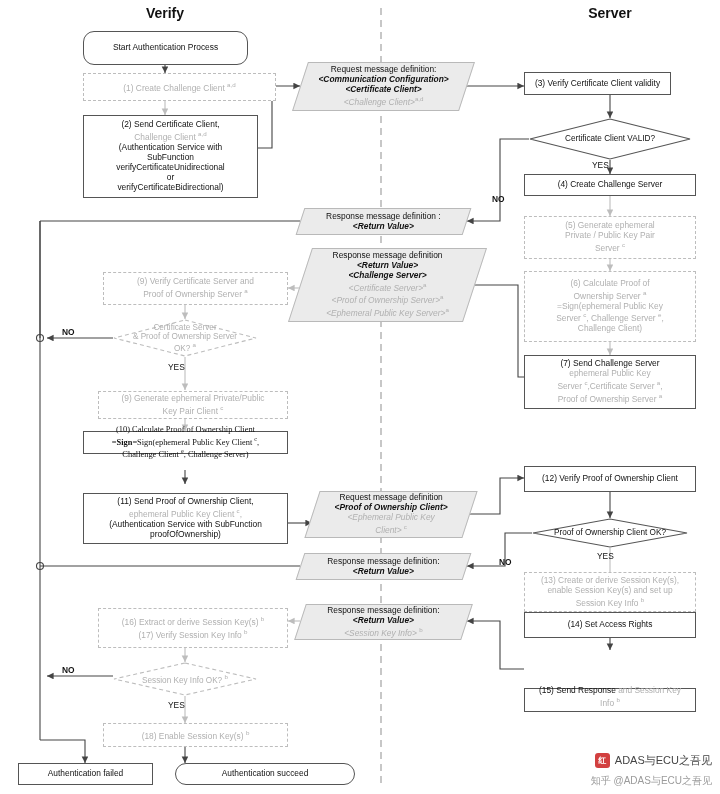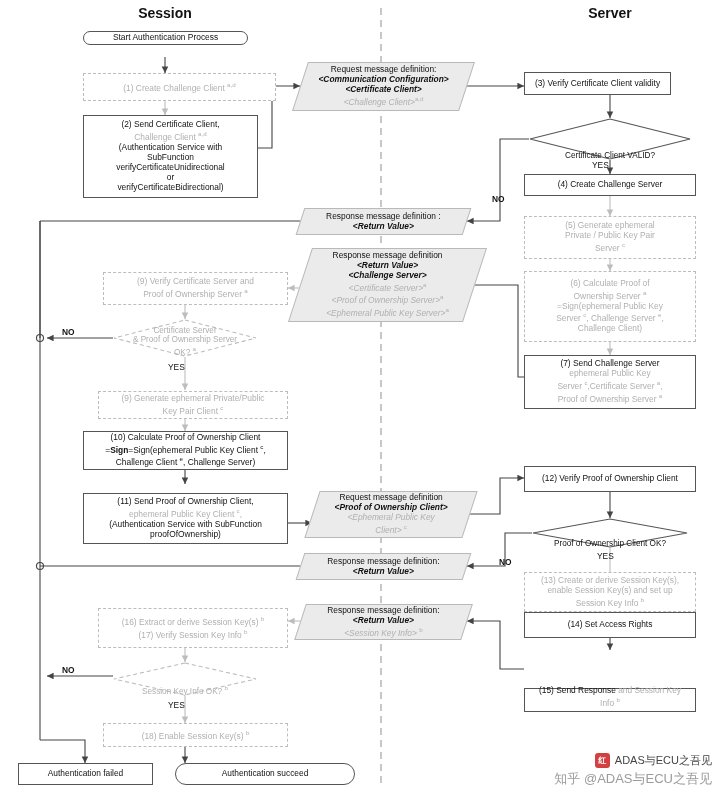--- a/index.html
+++ b/index.html
@@ -49,21 +49,21 @@
   }
   .para > .inner{
     transform:skewX(18deg);
     width:100%;
     text-align:center;
   }
   .dia-wrap{position:absolute;}
   .dia-label{
     position:absolute;
     left:0;top:0;width:100%;height:100%;
-    display:flex;align-items:flex-end;justify-content:center;
+    display:flex;align-items:center;justify-content:center;
     text-align:center;font-size:8.2px;line-height:1.15;
     color:#111;
     padding:0 10px;
     box-sizing:border-box;
   }
   .dia-label.faded{color:#b0b0b0;}
   .lbl{
     position:absolute;
     font-size:8.4px;
     color:#111;
@@ -80,21 +80,21 @@
     font-size:11px;color:#444;
   }
   .wm-logo{
     width:15px;height:15px;border-radius:3px;
     background:#d24040;color:#fff;font-size:8px;
     display:flex;align-items:center;justify-content:center;
     font-weight:bold;
   }
   .zhihu{
     position:absolute;right:8px;bottom:6px;
-    font-size:13px;color:#9b9b9b;
+    font-size:10px;color:#9b9b9b;
   }
 </style>
 </head>
 <body>
 
 <svg id="diagram" viewBox="0 0 720 794">
   <defs>
     <marker id="arr" markerWidth="7" markerHeight="7" refX="6" refY="3" orient="auto">
       <path d="M0,0 L6,3 L0,6 z" fill="#444"></path>
     </marker>
@@ -166,24 +166,24 @@
   <line x1="113" y1="676" x2="47" y2="676" stroke="#444" stroke-width="1.1" marker-end="url(#arr)"></line>
 
   <line x1="185" y1="696" x2="185" y2="723" stroke="#bdbdbd" stroke-width="1.1" marker-end="url(#arrg)"></line>
 
   <line x1="185" y1="747" x2="185" y2="763" stroke="#444" stroke-width="1.1" marker-end="url(#arr)"></line>
 
   <line x1="40" y1="676" x2="40" y2="740" stroke="#444" stroke-width="1.1"></line>
   <path d="M40,740 L85,740 L85,763" fill="none" stroke="#444" stroke-width="1.1" marker-end="url(#arr)"></path>
 </svg>
 
-<div class="lane-title" style="left:105px;top:5px;width:120px;">Session</div>
+<div class="lane-title" style="left:105px;top:5px;width:120px;">Verify</div>
 <div class="lane-title" style="left:550px;top:5px;width:120px;">Server</div>
 
-<div class="node rect round" style="left:83px;top:31px;width:165px;height:14px;">
+<div class="node rect round" style="left:83px;top:31px;width:165px;height:34px;">
   <span>Start Authentication Process</span>
 </div>
 
 <div class="node rect faded" style="left:83px;top:73px;width:193px;height:28px;">
   <span><span>(1) Create Challenge Client </span><span class="sup">a,d</span></span>
 </div>
 
 <div class="node rect" style="left:83px;top:115px;width:175px;height:83px;">
   <span>
     <span>(2) Send Certificate Client,</span><br>
@@ -239,21 +239,21 @@
   </div>
 </div>
 
 <div class="node rect faded" style="left:98px;top:391px;width:190px;height:28px;">
   <span>
     <span>(9) Generate ephemeral Private/Public</span><br>
     <span>Key Pair Client </span><span class="sup">c</span>
   </span>
 </div>
 
-<div class="node rect" style="left:83px;top:431px;width:205px;height:39px;">
+<div class="node rect" style="left:83px;top:431px;width:205px;height:23px;font-family:Liberation Serif, serif;">
   <span>
     <span>(10) Calculate Proof of Ownership Client</span><br>
     <span>=</span><span class="bld">Sign</span><span>=Sign(ephemeral Public Key Client </span><span class="sup">c</span><span>,</span><br>
     <span>Challenge Client </span><span class="sup">e</span><span>, Challenge Server)</span>
   </span>
 </div>
 
 <div class="node rect" style="left:83px;top:493px;width:205px;height:51px;">
   <span>
     <span>(11) Send Proof of Ownership Client,</span><br>

